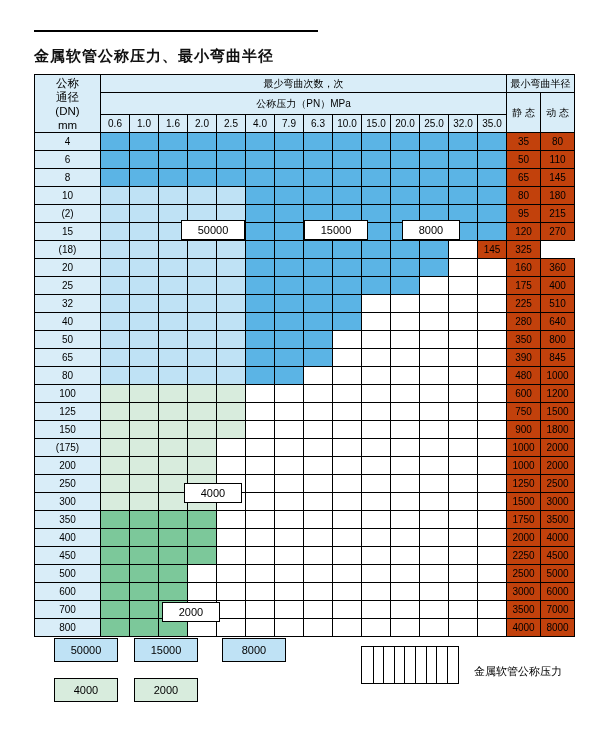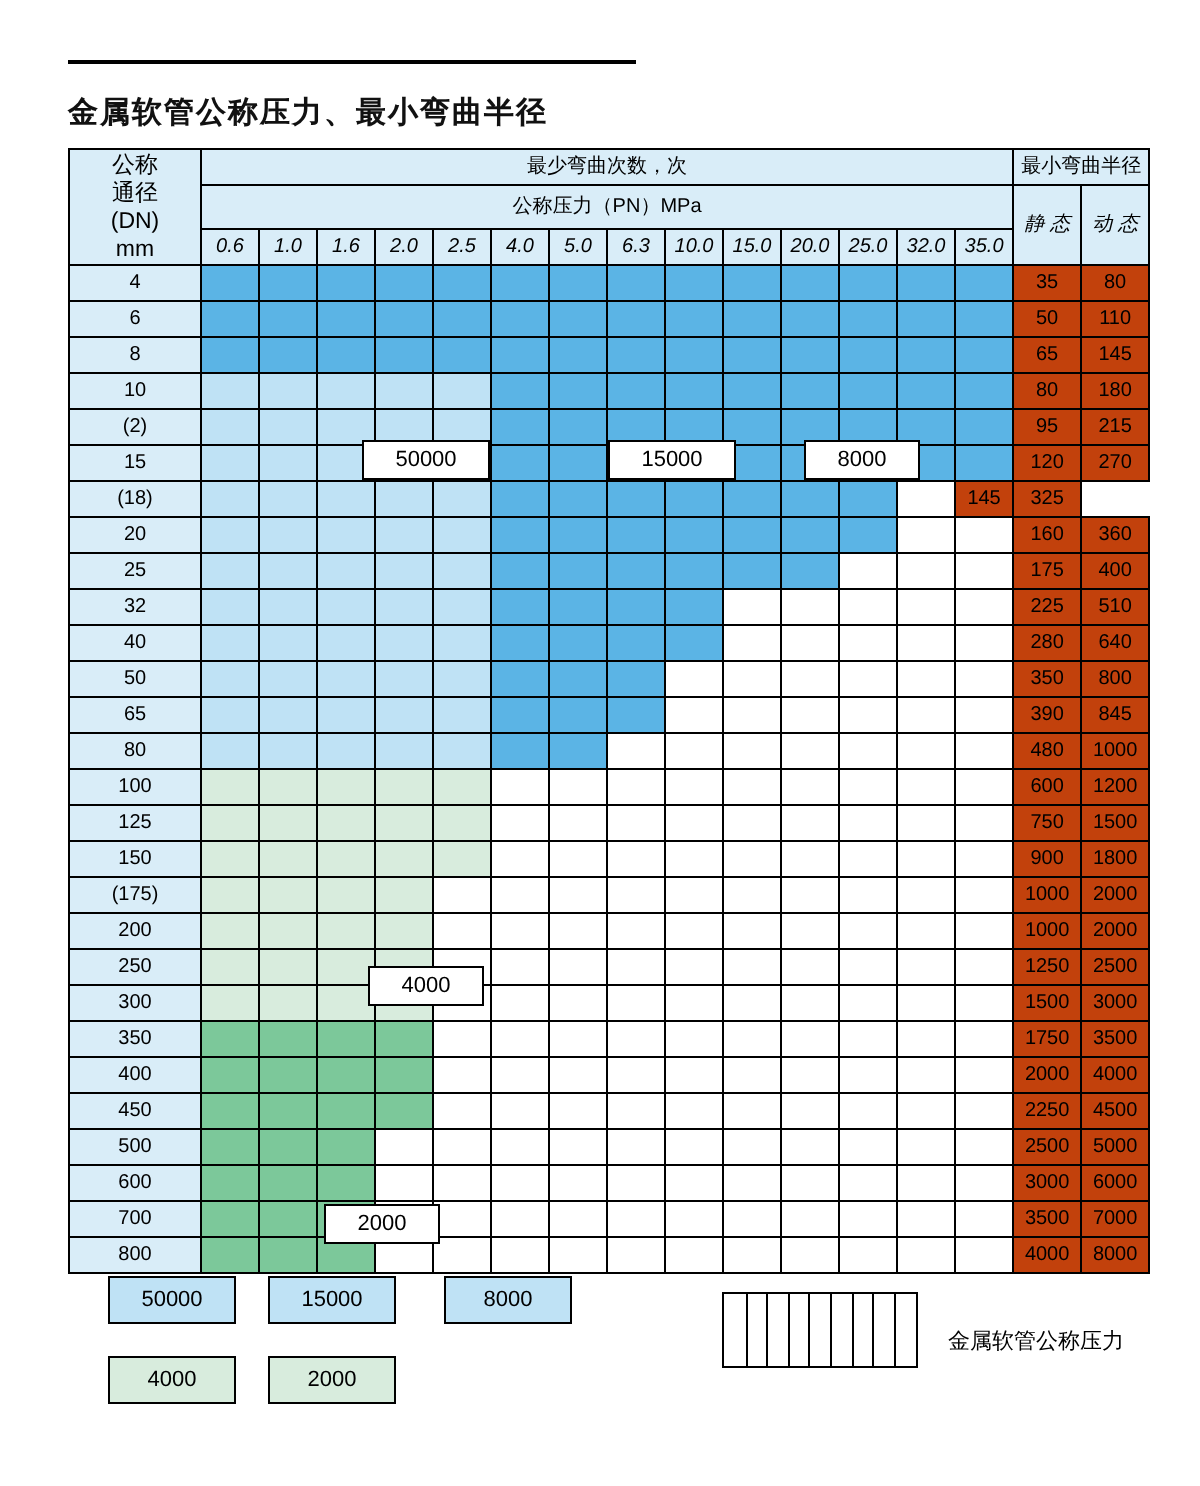--- a/index.html
+++ b/index.html
@@ -48,21 +48,21 @@
   .hdr{background:#d9edf8;}
   .dn-cell{background:#d9edf8;font-size:11px;}
   .rad-cell{background:#c2410c;font-size:10.5px;}
   .c-blue{background:#5bb4e5;}
   .c-lblue{background:#bfe2f5;}
   .c-green{background:#7cc89a;}
   .c-lgreen{background:#d8ecdd;}
   .c-white{background:#ffffff;}
 
   .hdr-top{font-size:11.5px;}
-  .hdr-small{font-size:10px;font-style:italic;}
+  .hdr-small{font-size:10px;}
 
   
   .callout{
     position:absolute;
     background:#ffffff;
     border:1px solid #000;
     font-size:11px;
     text-align:center;
     line-height:18px;
     height:18px;
@@ -128,21 +128,21 @@
           <td class="hdr hdr-small" rowspan="2">静 态</td>
           <td class="hdr hdr-small" rowspan="2">动 态</td>
         </tr>
         <tr>
           <td class="hdr hdr-small">0.6</td>
           <td class="hdr hdr-small">1.0</td>
           <td class="hdr hdr-small">1.6</td>
           <td class="hdr hdr-small">2.0</td>
           <td class="hdr hdr-small">2.5</td>
           <td class="hdr hdr-small">4.0</td>
-          <td class="hdr hdr-small">5.0</td>
+          <td class="hdr hdr-small">7.9</td>
           <td class="hdr hdr-small">6.3</td>
           <td class="hdr hdr-small">10.0</td>
           <td class="hdr hdr-small">15.0</td>
           <td class="hdr hdr-small">20.0</td>
           <td class="hdr hdr-small">25.0</td>
           <td class="hdr hdr-small">32.0</td>
           <td class="hdr hdr-small">35.0</td>
         </tr>
         <tr>
           <td class="dn-cell">4</td>

